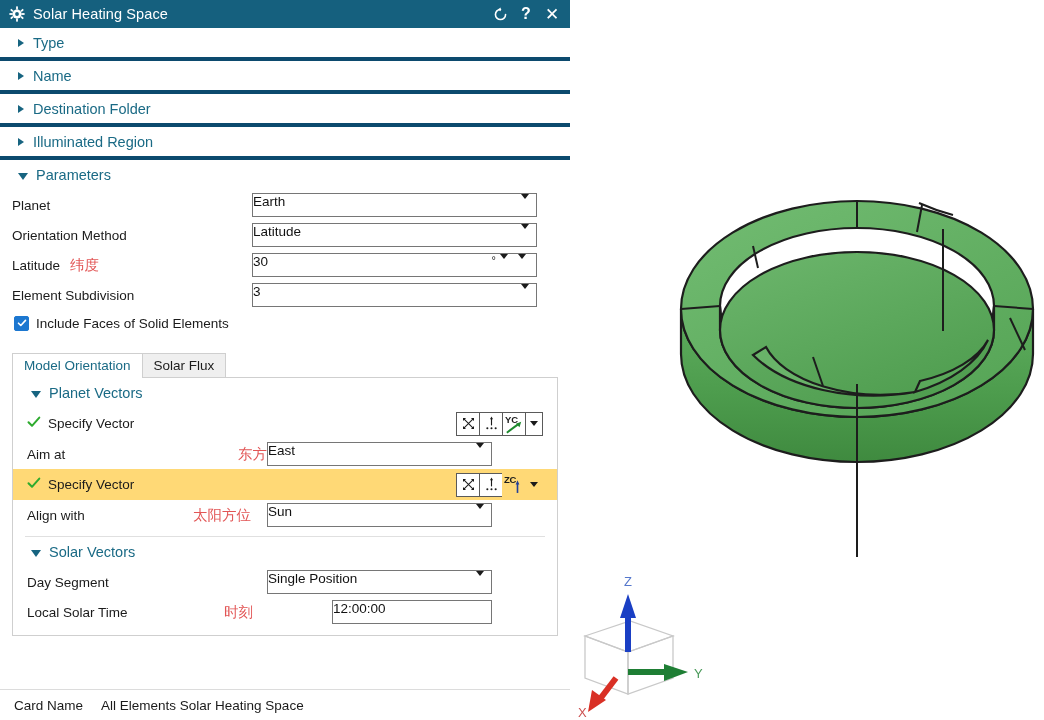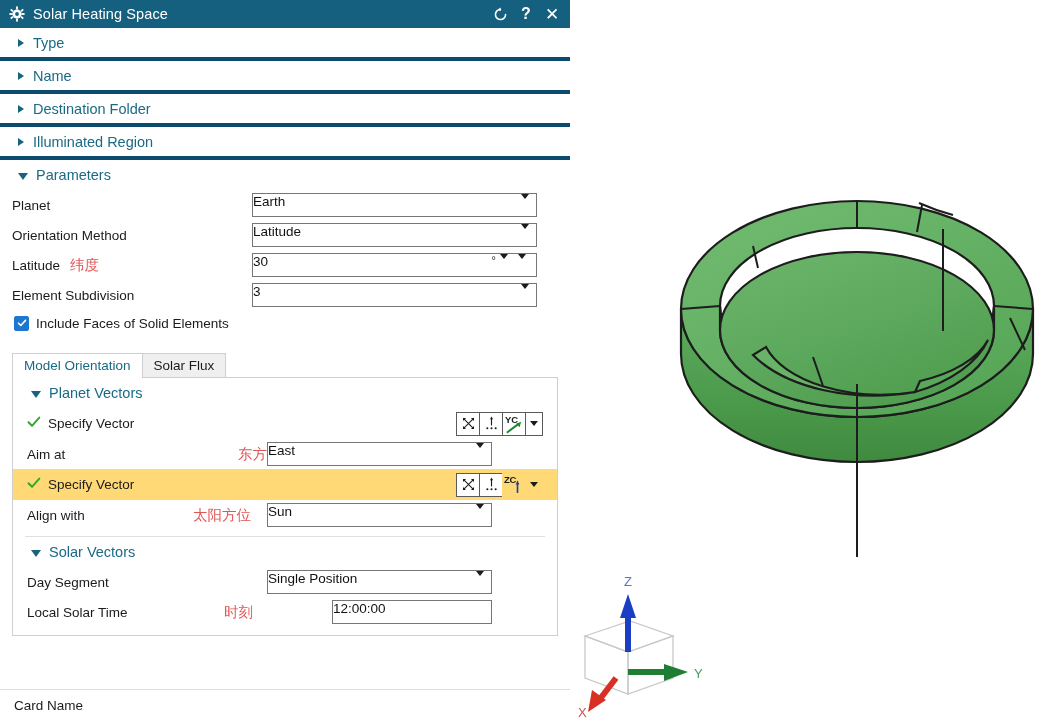--- a/index.html
+++ b/index.html
@@ -383,20 +383,21 @@
           <span class="field text-v">
             <span>12:00:00</span>
           </span>
         </div>
 
       </div>
     </div>
 
     <div class="statusbar">
       <span class="st-key">Card Name</span>
+      <span class="st-val">All Elements Solar Heating Space</span>
     </div>
   </div>
 
   <div class="viewport">
     <svg width="474" height="720" viewBox="0 0 474 720">
       <defs>
         <linearGradient id="gOuter" x1="0" y1="0" x2="0" y2="1">
           <stop offset="0%" stop-color="#5fae5f"></stop>
           <stop offset="55%" stop-color="#4d9c4d"></stop>
           <stop offset="100%" stop-color="#3f8a3f"></stop>

